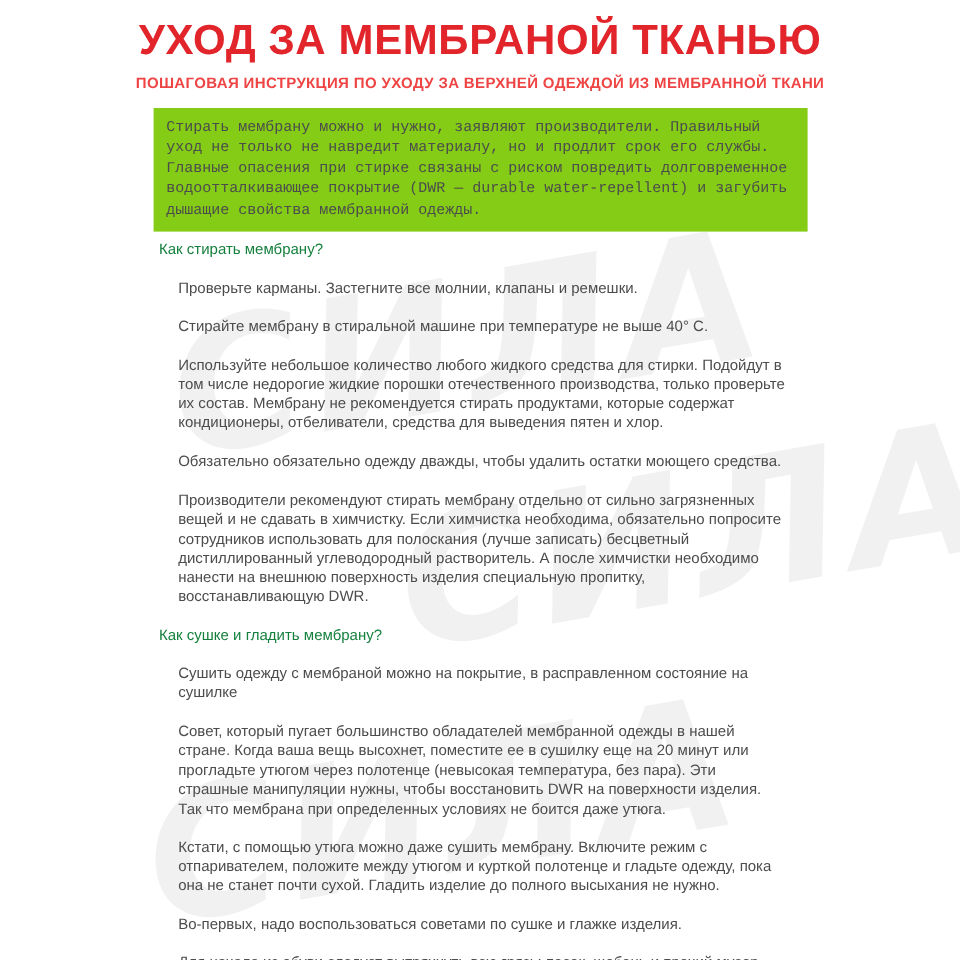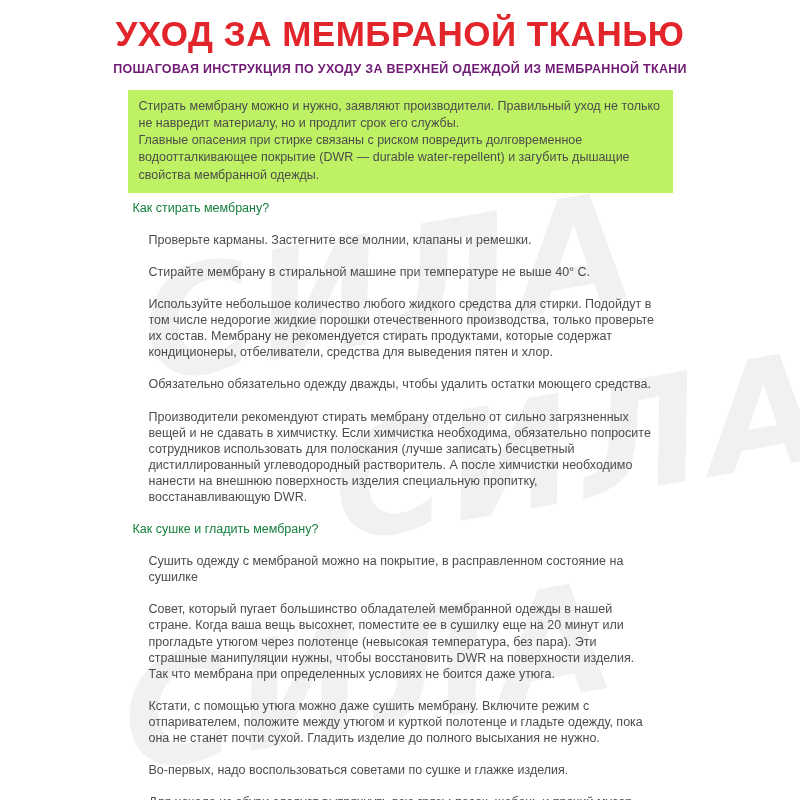--- a/index.html
+++ b/index.html
@@ -21,21 +21,21 @@
   }
   .wm1{top:200px;left:140px;}
   .wm2{top:360px;left:330px;}
   .wm3{top:590px;left:120px;}
   .header{position:relative;text-align:center;padding-top:16px;}
   .title{
     color:#e2242b;font-size:35px;font-weight:800;letter-spacing:0.5px;
     line-height:1.05;
   }
   .subtitle{
-    margin-top:9px;color:#701a75;font-size:12.5px;font-weight:bold;
+    margin-top:9px;color:#ef4444;font-size:12.5px;font-weight:bold;
     letter-spacing:0.3px;
   }
   .content{position:relative;width:545px;margin:14px auto 0 auto;}
   .intro-box{
     background:#ececec;padding:8px 12px 9px 11px;
     color:#4c4c4c;font-size:12.5px;line-height:17.2px;
   }
   .intro-box .para{margin:0;}
   .body-text{
     margin:7px 0 0 5px;width:538px;
@@ -51,21 +51,21 @@
 <div class="watermark wm2">СИЛА</div>
 <div class="watermark wm3">СИЛА</div>
 
 <div class="page">
   <div class="header">
     <div class="title" style="color: rgb(226, 36, 43);">УХОД ЗА МЕМБРАНОЙ ТКАНЬЮ</div>
     <div class="subtitle">ПОШАГОВАЯ ИНСТРУКЦИЯ ПО УХОДУ ЗА ВЕРХНЕЙ ОДЕЖДОЙ ИЗ МЕМБРАННОЙ ТКАНИ</div>
   </div>
 
   <div class="content">
-    <div class="intro-box" style="background: #bef264;">
+    <div class="intro-box" style="background: #84cc16; font-family: Liberation Mono, monospace;">
         <div class="para">Стирать мембрану можно и нужно, заявляют производители. Правильный уход не только не навредит материалу, но и продлит срок его службы.</div>
         <div class="para">Главные опасения при стирке связаны с риском повредить долговременное водоотталкивающее покрытие (DWR — durable water-repellent) и загубить дышащие свойства мембранной одежды.</div>
       </div>
     <div class="body-text">
         <div class="heading">Как стирать мембрану?</div>
         <div class="para">Проверьте карманы. Застегните все молнии, клапаны и ремешки.</div>
         <div class="para">Стирайте мембрану в стиральной машине при температуре не выше 40° С.</div>
         <div class="para">Используйте небольшое количество любого жидкого средства для стирки. Подойдут в том числе недорогие жидкие порошки отечественного производства, только проверьте их состав. Мембрану не рекомендуется стирать продуктами, которые содержат кондиционеры, отбеливатели, средства для выведения пятен и хлор.</div>
         <div class="para">Обязательно обязательно одежду дважды, чтобы удалить остатки моющего средства.</div>
         <div class="para">Производители рекомендуют стирать мембрану отдельно от сильно загрязненных вещей и не сдавать в химчистку. Если химчистка необходима, обязательно попросите сотрудников использовать для полоскания (лучше записать) бесцветный дистиллированный углеводородный растворитель. А после химчистки необходимо нанести на внешнюю поверхность изделия специальную пропитку, восстанавливающую DWR.</div>

